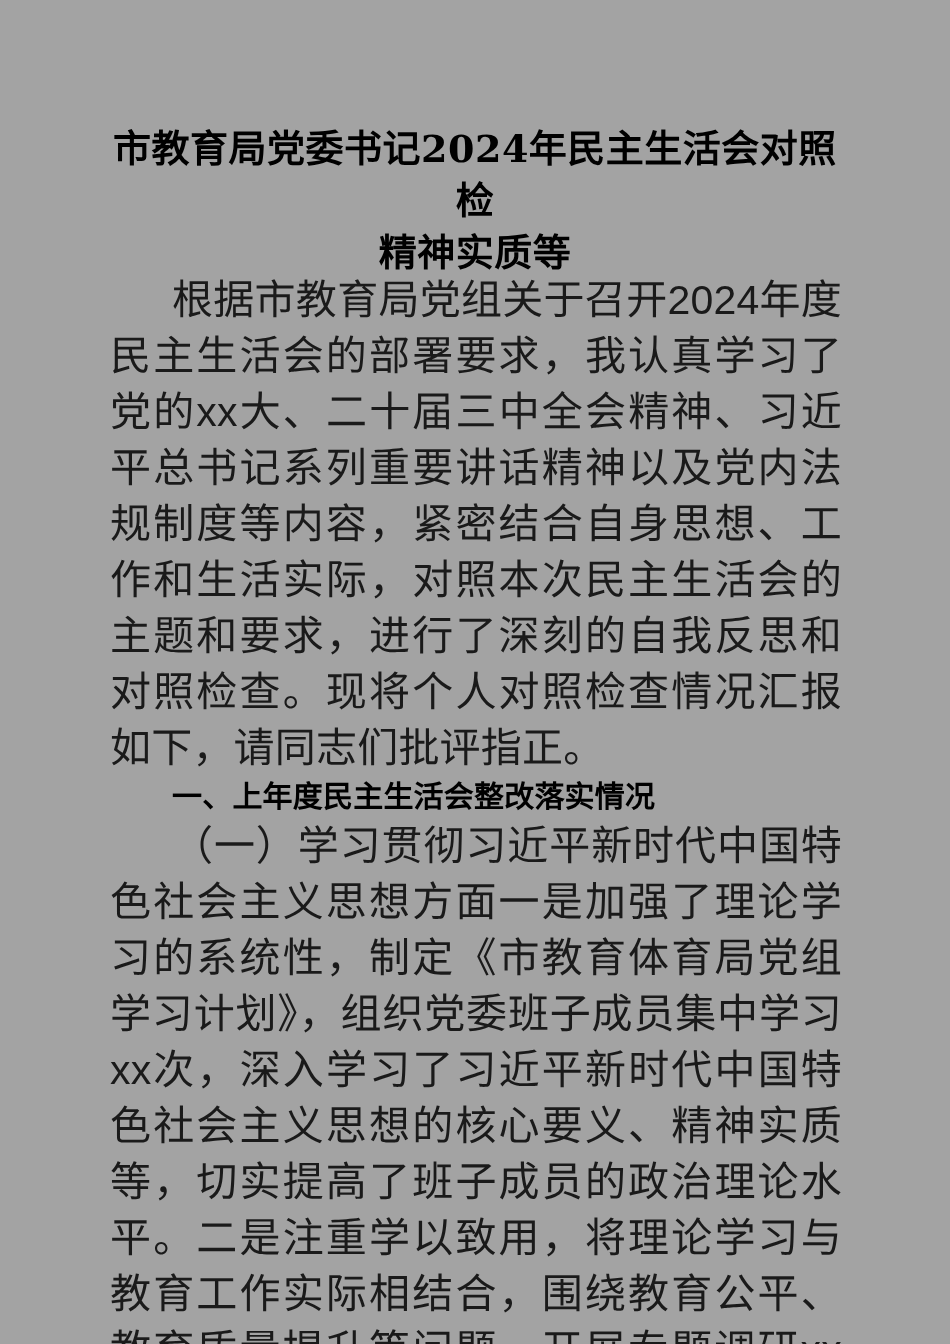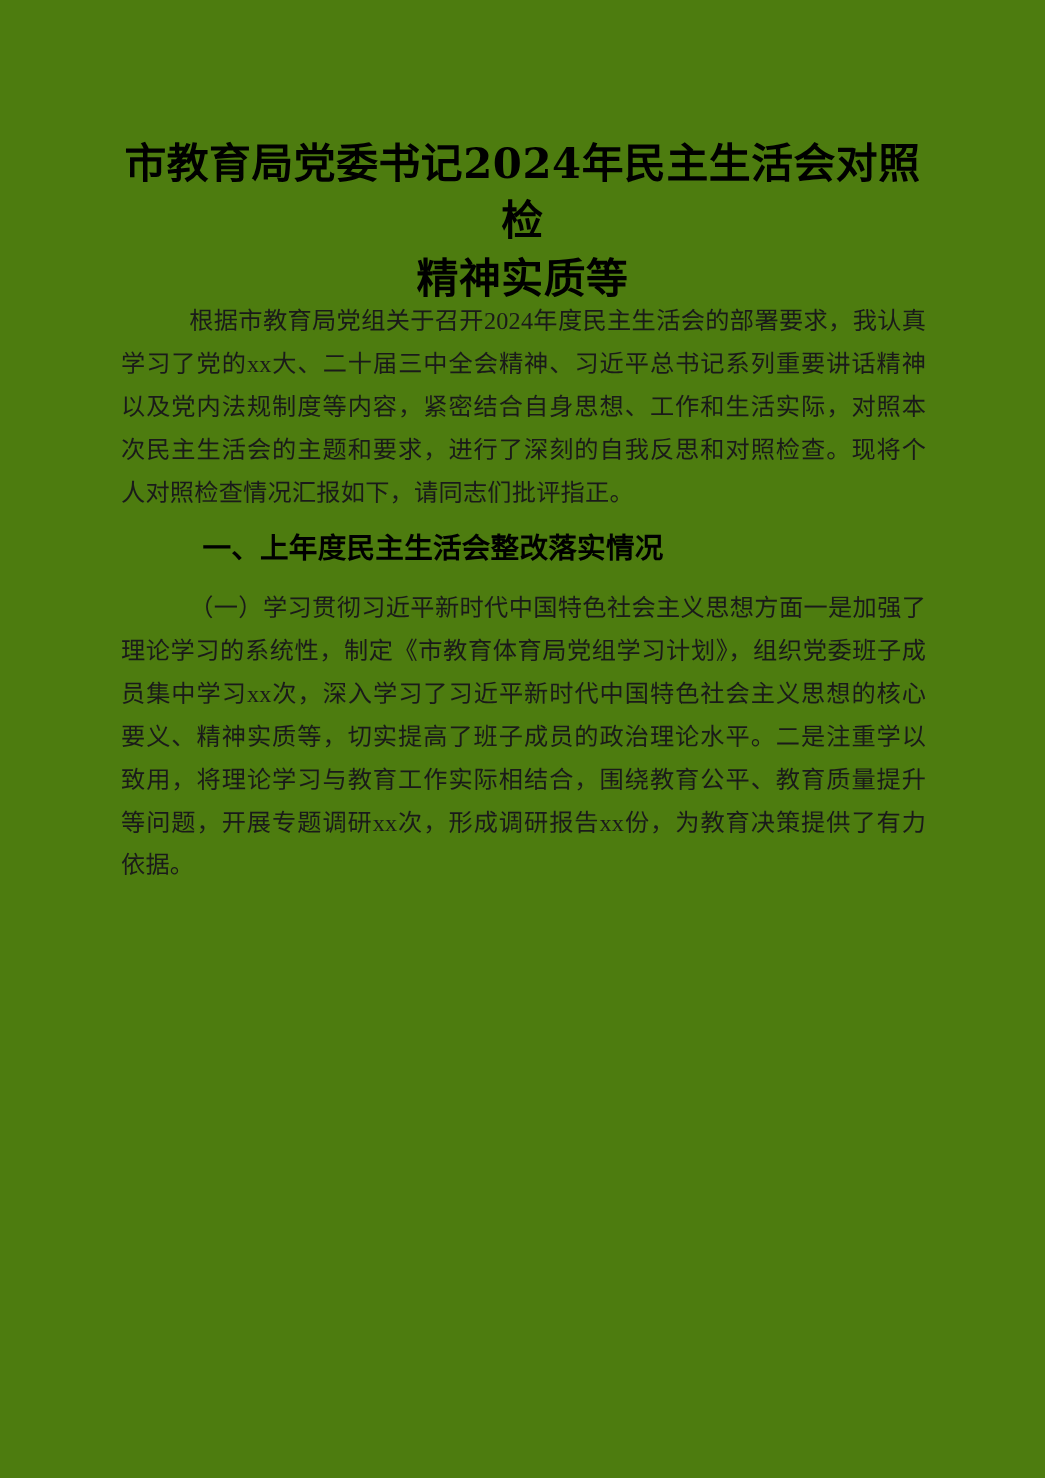--- a/index.html
+++ b/index.html
@@ -14,21 +14,21 @@
     overflow: hidden;
     font-family: "DejaVu Serif", "Liberation Serif", serif;
     color: #000000;
     -webkit-font-smoothing: antialiased;
   }
 
   .page {
     position: relative;
     width: 950px;
     height: 1344px;
-    background: #4d7c0f;
+    background: #a3a3a3;
     box-sizing: border-box;
   }
 
   
   .doc-title {
     position: absolute;
     left: 110px;
     top: 123px;
     width: 730px;
     text-align: center;
@@ -43,43 +43,43 @@
 
   
   .body-col {
     position: absolute;
     left: 110px;
     top: 272px;
     width: 732px;
   }
 
   .para {
-    font-family: Liberation Serif, serif;
-    font-size: 22px;
-    line-height: 39px;
+    font-family: Liberation Sans, sans-serif;
+    font-size: 41px;
+    line-height: 56px;
     color: #1a1a1a;
     text-align: justify;
     text-justify: inter-character;
     text-indent: 62px;
     margin: 0;
     padding: 0;
     letter-spacing: 0.2px;
     word-break: break-all;
   }
 
   
   .section-heading {
     font-family: "DejaVu Sans", "Liberation Sans", sans-serif;
     font-weight: bold;
-    font-size: 26px;
+    font-size: 30px;
     line-height: 41.6px;
     color: #000000;
     text-indent: 62px;
     text-align: left;
-    margin: 12px;
+    margin: 0;
     padding: 0;
     letter-spacing: 0.2px;
     white-space: nowrap;
   }
 </style>
 </head>
 <body>
 
 <div class="page">
 

